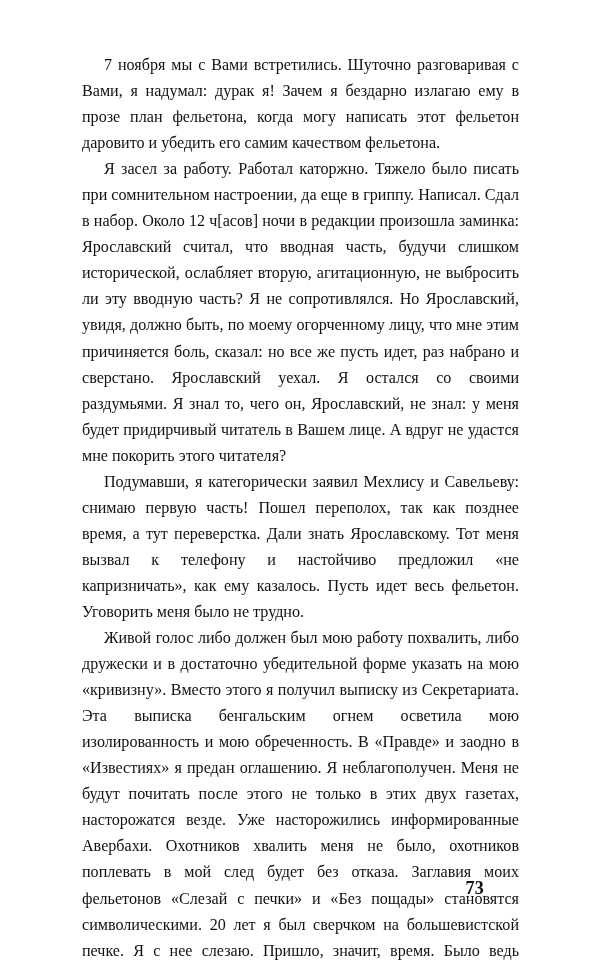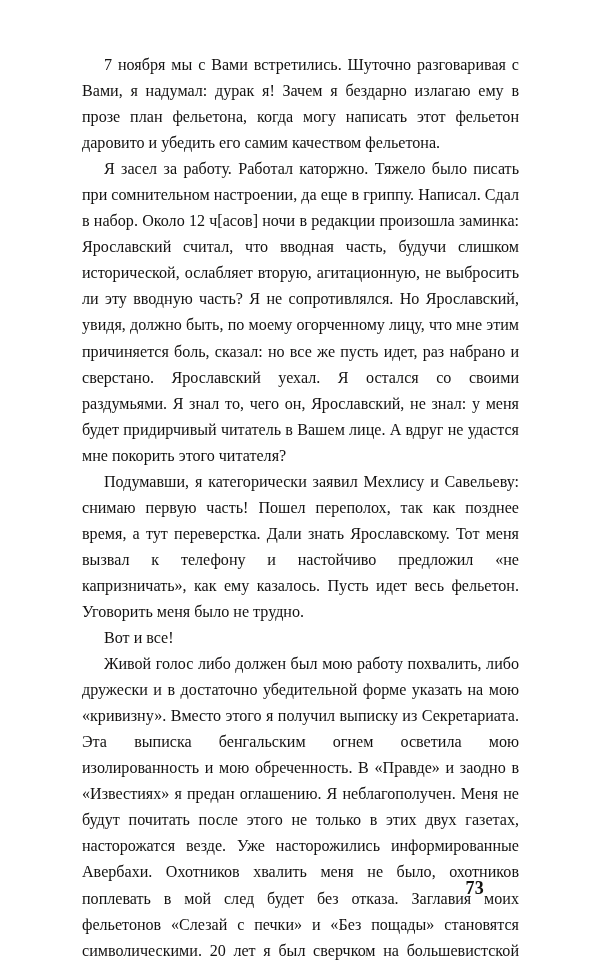--- a/index.html
+++ b/index.html
@@ -61,19 +61,18 @@
 </style>
 </head>
 <body>
 
 <div id="page">
 
   <div id="text-column">
     <p class="para">7 ноября мы с Вами встретились. Шуточно разговаривая с Вами, я надумал: дурак я! Зачем я бездарно излагаю ему в прозе план фельетона, когда могу написать этот фельетон даровито и убедить его самим качеством фельетона.</p>
     <p class="para">Я засел за работу. Работал каторжно. Тяжело было писать при сомнительном настроении, да еще в гриппу. Написал. Сдал в набор. Около 12 ч[асов] ночи в редакции произошла заминка: Ярославский считал, что вводная часть, будучи слишком исторической, ослабляет вторую, агитационную, не выбросить ли эту вводную часть? Я не сопротивлялся. Но Ярославский, увидя, должно быть, по моему огорченному лицу, что мне этим причиняется боль, сказал: но все же пусть идет, раз набрано и сверстано. Ярославский уехал. Я остался со своими раздумьями. Я знал то, чего он, Ярославский, не знал: у меня будет придирчивый читатель в Вашем лице. А вдруг не удастся мне покорить этого читателя?</p>
     <p class="para">Подумавши, я категорически заявил Мехлису и Савельеву: снимаю первую часть! Пошел переполох, так как позднее время, а тут переверстка. Дали знать Ярославскому. Тот меня вызвал к телефону и настойчиво предложил «не капризничать», как ему казалось. Пусть идет весь фельетон. Уговорить меня было не трудно.</p>
-    <p class="para">Вот и все!</p>
     <p class="para">Живой голос либо должен был мою работу похвалить, либо дружески и в достаточно убедительной форме указать на мою «кривизну». Вместо этого я получил выписку из Секретариата. Эта выписка бенгальским огнем осветила мою изолированность и мою обреченность. В «Правде» и заодно в «Известиях» я предан оглашению. Я неблагополучен. Меня не будут почитать после этого не только в этих двух газетах, насторожатся везде. Уже насторожились информированные Авербахи. Охотников хвалить меня не было, охотников поплевать в мой след будет без отказа. Заглавия моих фельетонов «Слезай с печки» и «Без пощады» становятся символическими. 20 лет я был сверчком на большевистской печке. Я с нее слезаю. Пришло, значит, время. Было ведь время, когда меня и Ильич поправлял и позволял мне отвечать в «Правде» стихотворением «Как надо читать поэтов» (см. седьм[ой] т[ом] моих соч[инений], стр. 22,</p>
   </div>
 
   <div id="page-number">73</div>
 
 </div>
 
 </body></html>

